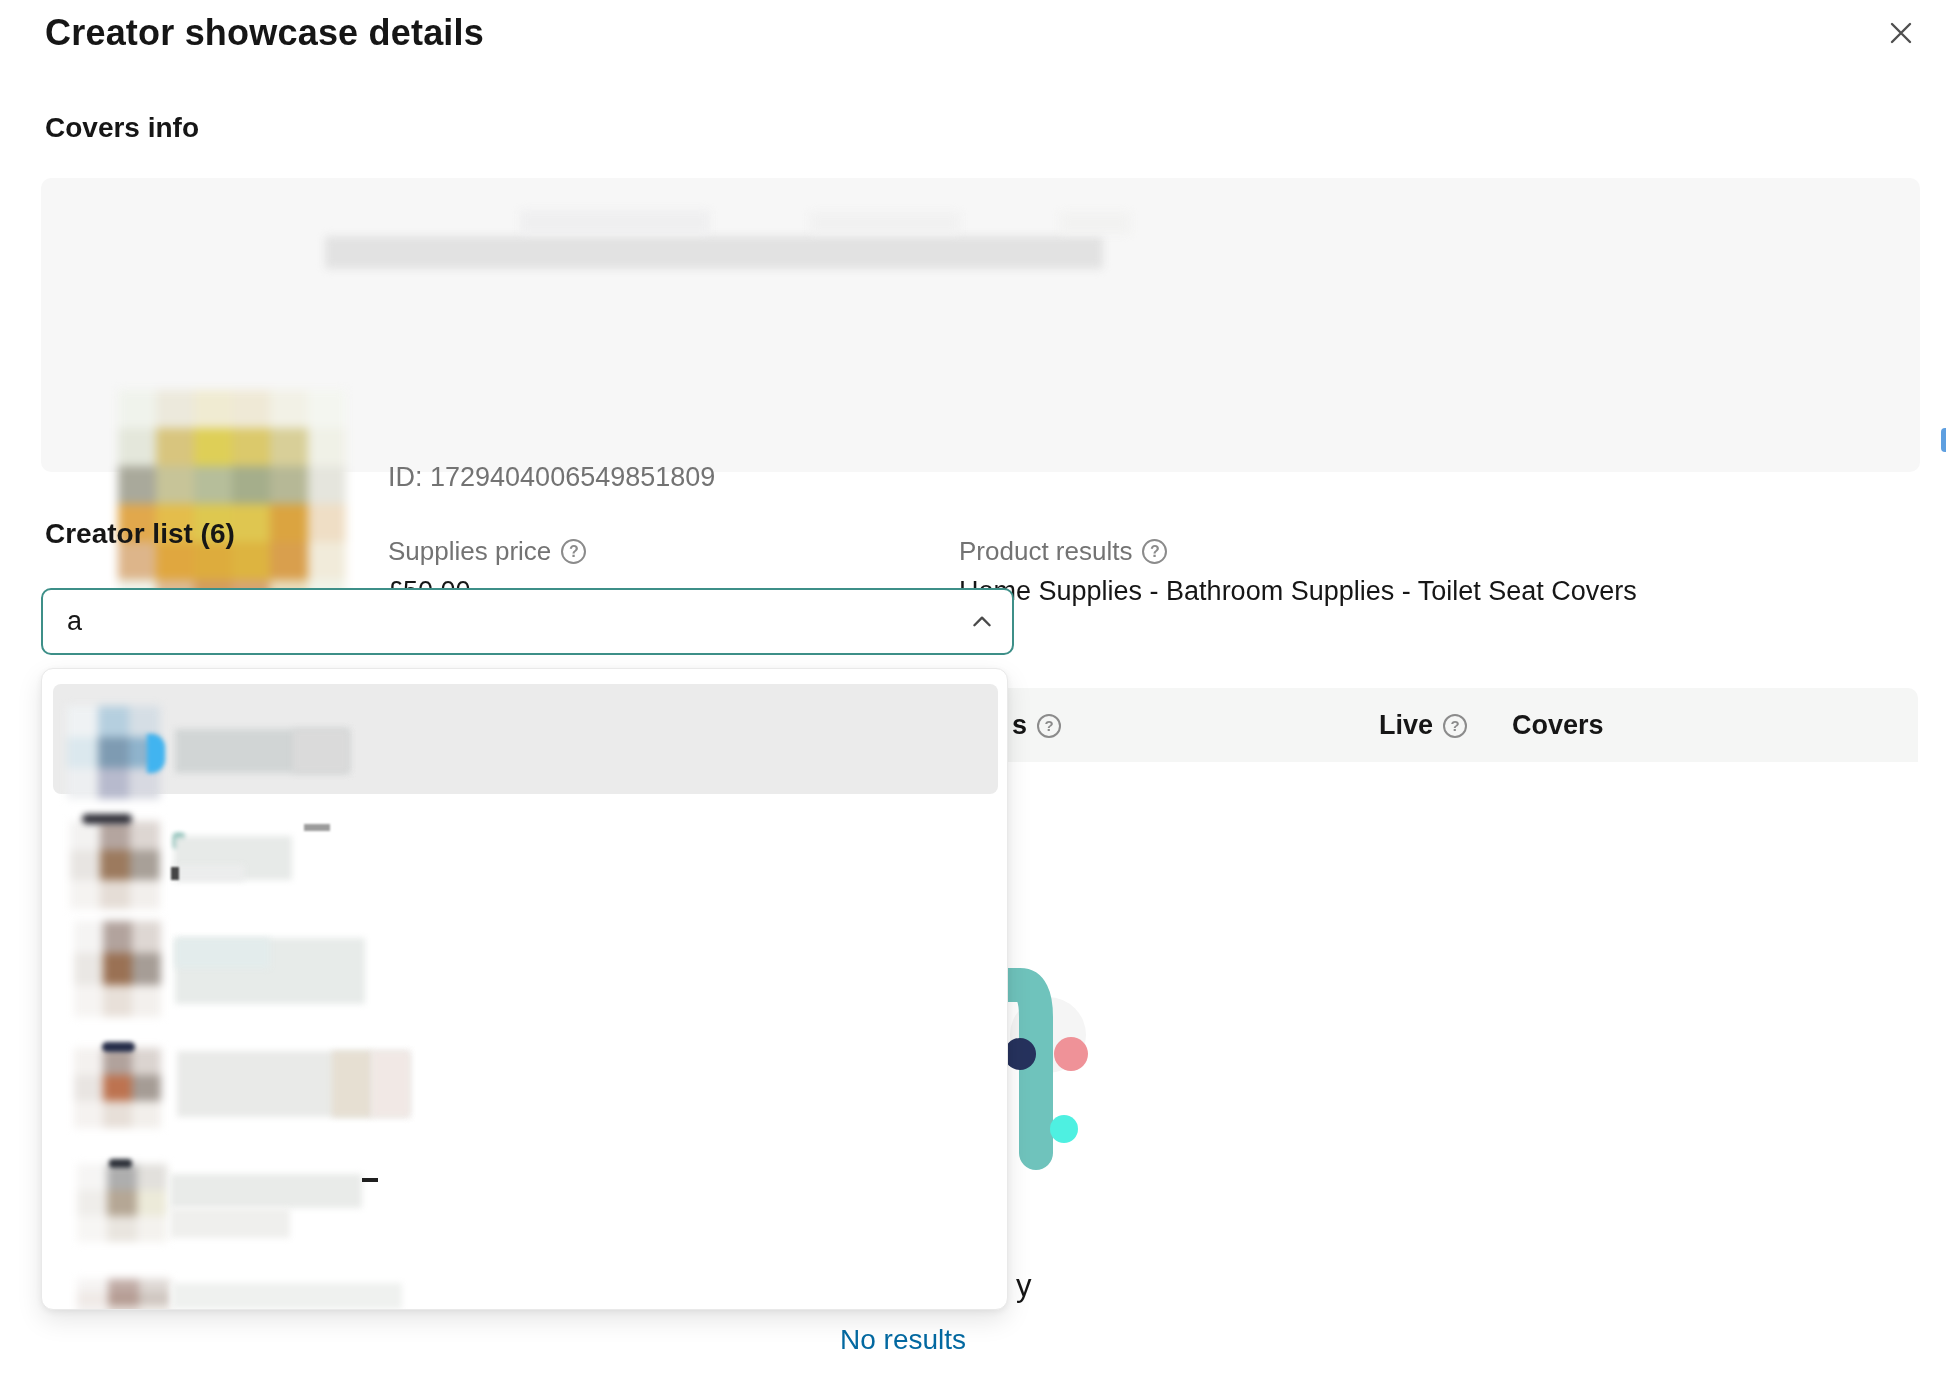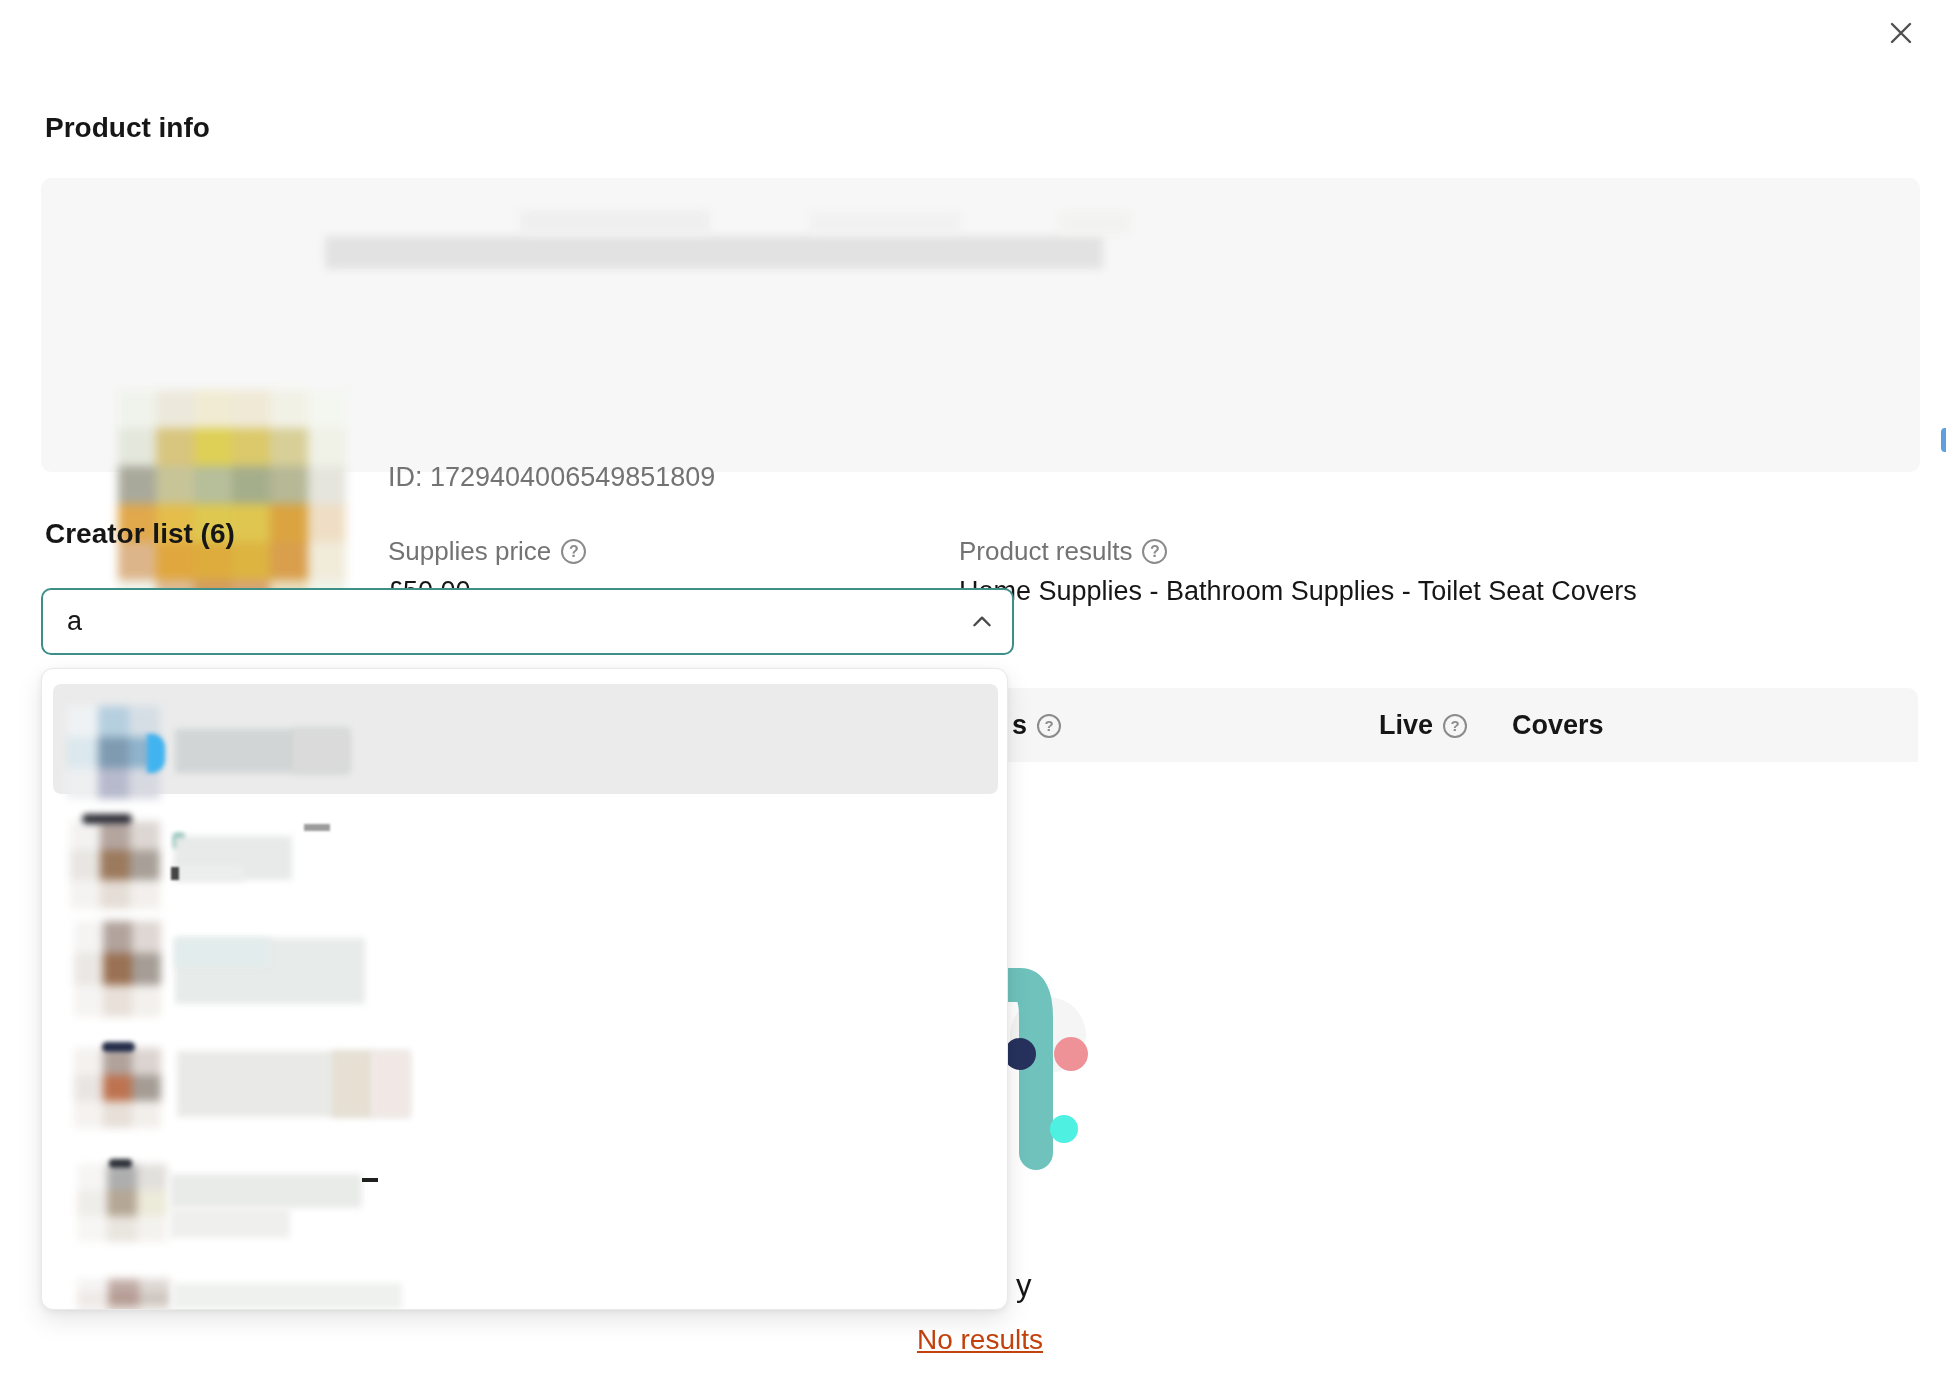--- a/index.html
+++ b/index.html
@@ -40,47 +40,48 @@
   #table-header{left:41px;top:688px;width:1877px;height:74px;background:#f5f6f5;border-radius:10px 10px 0 0;z-index:1;}
   .th{position:absolute;top:710px;font-size:27px;font-weight:600;color:#161616;z-index:1;display:flex;align-items:center;gap:10px;}
   .th .help{width:24px;height:24px;font-size:15px;}
   #th-partial{left:1012px;}
   #th-live{left:1379px;}
   #th-actions{left:1512px;}
 
   
   #empty-illustration{left:940px;top:935px;z-index:1;}
   #empty-heading-fragment{left:1016px;top:1268px;font-size:31px;font-weight:500;color:#161616;z-index:1;}
-  #empty-message{left:840px;top:1324px;width:280px;text-align:center;font-size:28px;color:#c2410c;z-index:1;text-decoration:underline;}
+  #empty-message{left:840px;top:1324px;width:280px;font-size:28px;color:#0369a1;z-index:1;}
 
   
   #dropdown{left:41px;top:668px;width:967px;height:642px;background:#fff;border:1px solid #e9e9e9;
             border-radius:12px;box-shadow:0 10px 26px rgba(0,0,0,.10), 0 2px 6px rgba(0,0,0,.06);
             z-index:5;overflow:hidden;box-sizing:border-box;}
   .dd-row{position:absolute;left:11px;width:945px;border-radius:8px;cursor:pointer;}
   .dd-row.hl{background:#ebebeb;}
   .dd-avatar{position:absolute;display:grid;grid-template-columns:repeat(3,1fr);grid-template-rows:repeat(3,1fr);
              filter:blur(4px);border-radius:4px;}
   .dd-mark{position:absolute;}
 
   #edge-sliver{left:1941px;top:428px;width:5px;height:24px;background:#5e9fe0;border-radius:4px 0 0 4px;z-index:6;}
 </style>
 </head>
 <body>
 
 <div id="page">
 
+  <div class="abs" id="modal-title">Creator showcase details</div>
 
   <div class="abs" id="close-btn">
     <svg width="30" height="30" viewBox="0 0 30 30">
       <path d="M6 6 L24 24 M24 6 L6 24" stroke="#4f4f4f" stroke-width="2.4" stroke-linecap="round"></path>
     </svg>
   </div>
 
-  <div class="abs" id="product-section-title">Product info</div>
+  <div class="abs" id="product-section-title">Covers info</div>
 
   <div class="abs" id="product-card">
     <div class="abs" id="product-image">
         <div style="background: rgb(240, 243, 236);"></div>
         <div style="background: rgb(236, 233, 220);"></div>
         <div style="background: rgb(240, 235, 210);"></div>
         <div style="background: rgb(239, 233, 214);"></div>
         <div style="background: rgb(242, 241, 230);"></div>
         <div style="background: rgb(244, 246, 240);"></div>
         <div style="background: rgb(228, 231, 219);"></div>

